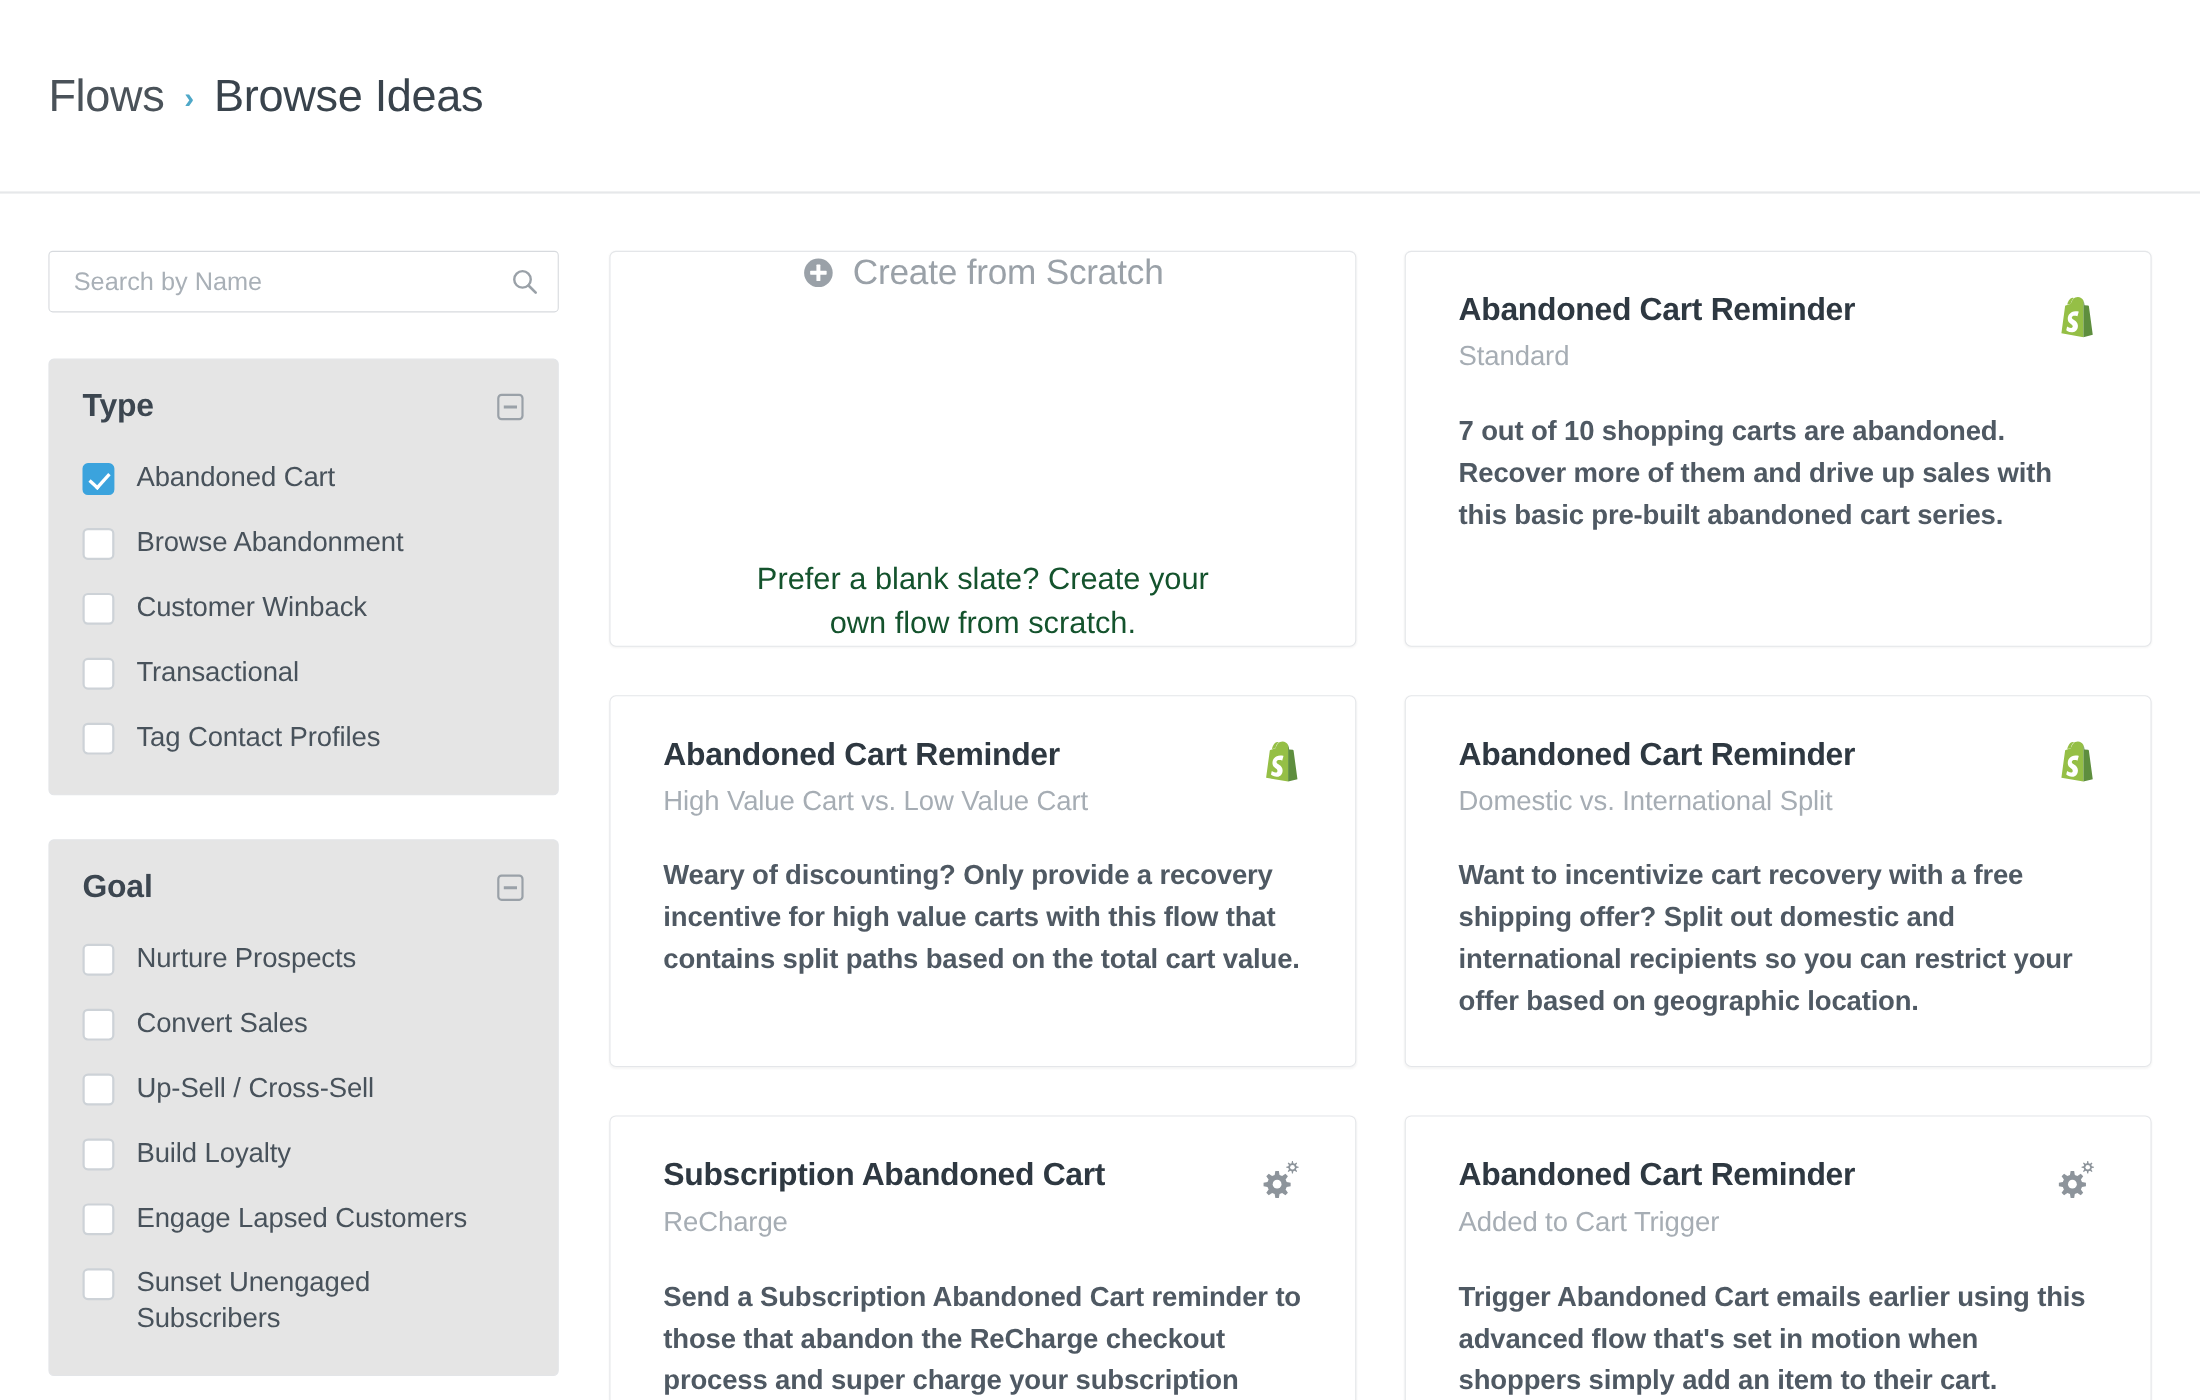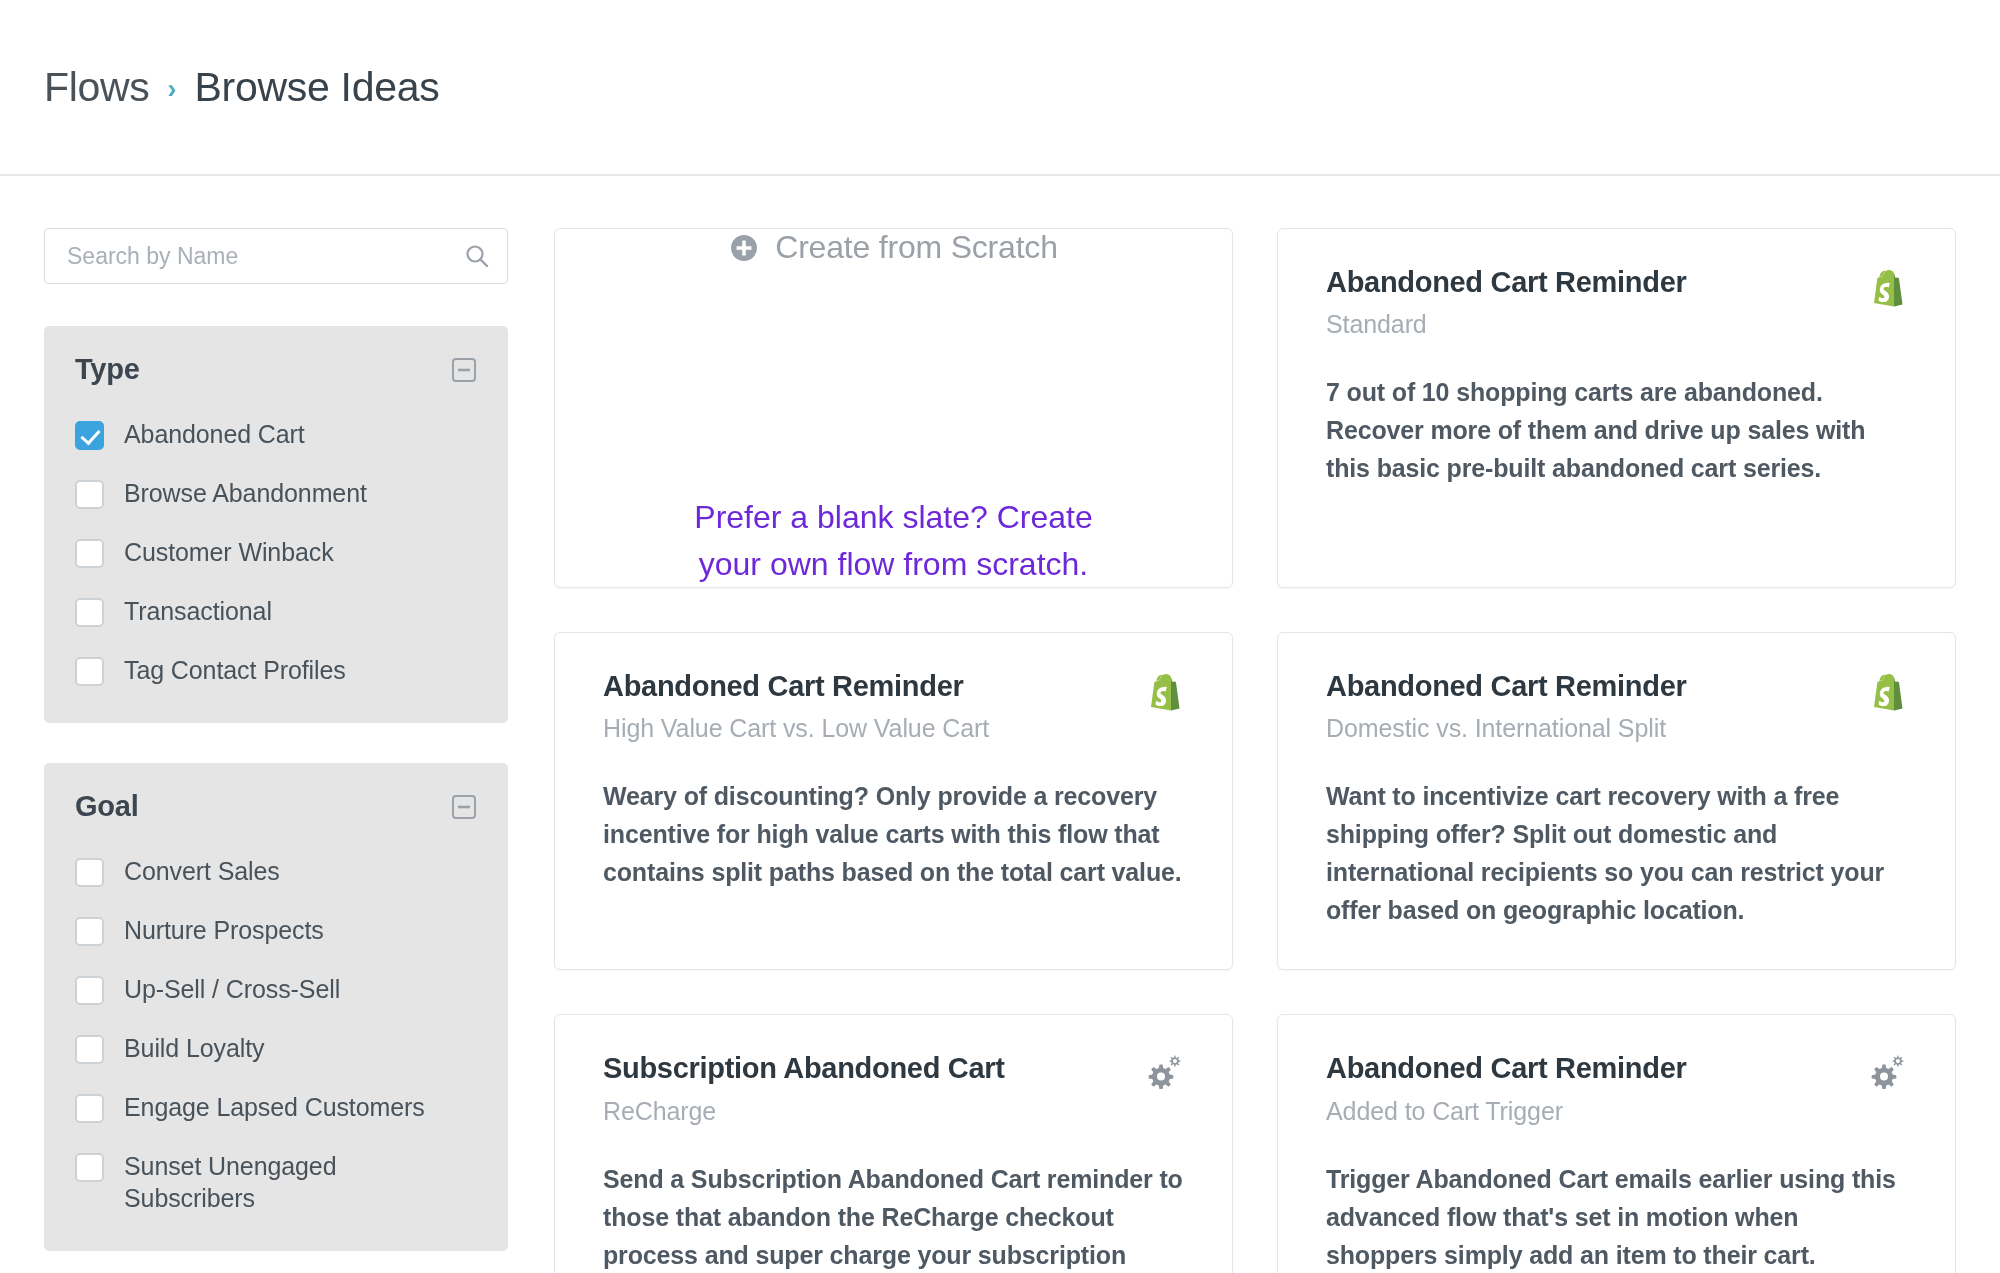--- a/index.html
+++ b/index.html
@@ -182,22 +182,22 @@
     align-items: center;
     gap: 16px;
     font-size: 32px;
     color: #9aa1a8;
     font-weight: 400;
     margin-bottom: 26px;
     letter-spacing: -0.2px;
   }
   .plus-icon { width: 30px; height: 30px; flex: 0 0 30px; }
   .scratch-sub {
-    font-size: 32px;
-    color: #6d28d9;
+    font-size: 28px;
+    color: #14532d;
     text-align: center;
     line-height: 1.45;
     max-width: 460px;
   }
 
   .card-head {
     display: flex;
     align-items: flex-start;
     justify-content: space-between;
     gap: 20px;
@@ -291,25 +291,25 @@
         <span class="collapse-icon">
           <svg viewBox="0 0 26 26" width="26" height="26">
             <rect x="2" y="2" width="22" height="22" rx="3" fill="none" stroke="#9aa1a8" stroke-width="2"></rect>
             <line x1="7" y1="13" x2="19" y2="13" stroke="#9aa1a8" stroke-width="2.6"></line>
           </svg>
         </span>
       </div>
       <div class="filter-list">
         <div class="filter-row">
           <span class="cbox"></span>
+          <span class="filter-label">Nurture Prospects</span>
+        </div>
+        <div class="filter-row">
+          <span class="cbox"></span>
           <span class="filter-label">Convert Sales</span>
-        </div>
-        <div class="filter-row">
-          <span class="cbox"></span>
-          <span class="filter-label">Nurture Prospects</span>
         </div>
         <div class="filter-row">
           <span class="cbox"></span>
           <span class="filter-label">Up-Sell / Cross-Sell</span>
         </div>
         <div class="filter-row">
           <span class="cbox"></span>
           <span class="filter-label">Build Loyalty</span>
         </div>
         <div class="filter-row">

